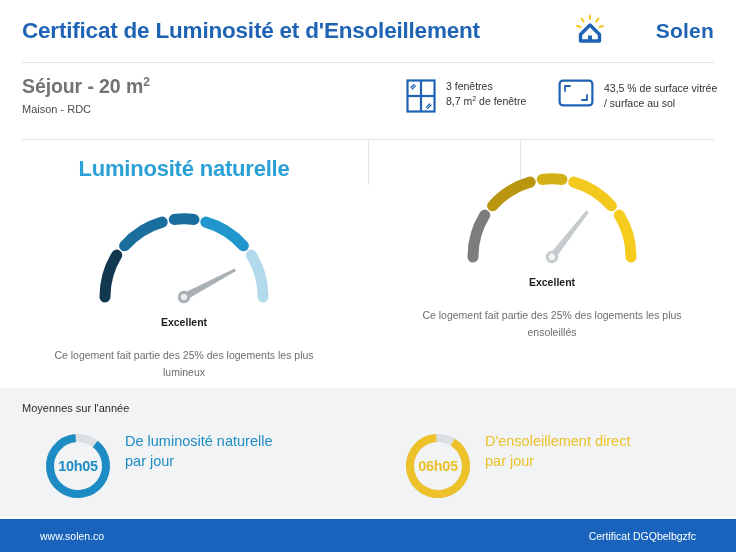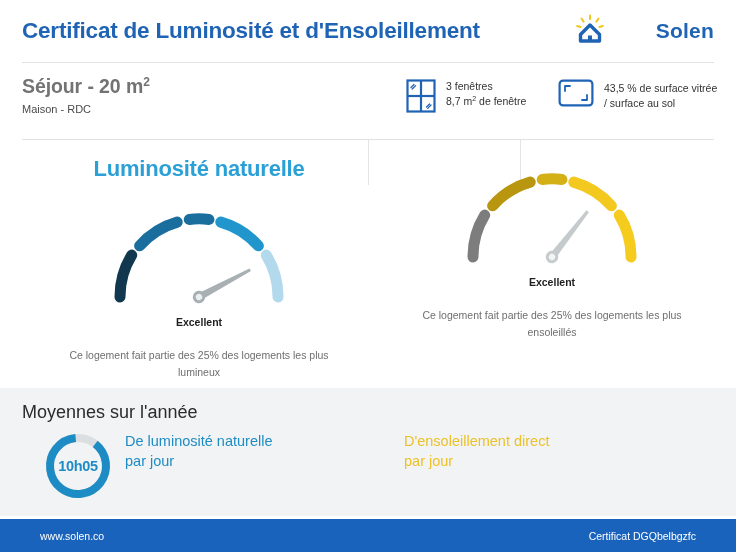--- a/index.html
+++ b/index.html
@@ -112,21 +112,21 @@
     position: absolute;
     left: 0; top: 142px;
     width: 736px; height: 242px;
   }
   .gauge-col {
     position: absolute;
     top: 0;
     width: 368px;
     text-align: center;
   }
-  .gauge-col.left  { left: 15px; }
+  .gauge-col.left  { left: 0; }
   .gauge-col.right { left: 368px; }
 
   .gauge-head {
     font-size: 22px;
     font-weight: bold;
     margin: 14px 0 0 0;
     letter-spacing: -0.2px;
   }
   .gauge-head.blue   { color: #2aa0d6; }
   .gauge-head.yellow { color: #f3ca2a; }
@@ -156,21 +156,21 @@
   
   .averages {
     position: absolute;
     left: 0; top: 388px;
     width: 736px; height: 128px;
     background: #f2f3f4;
   }
   .avg-title {
     position: absolute;
     left: 22px; top: 14px;
-    font-size: 18px;
+    font-size: 11px;
     color: #2b2b2b;
   }
   .avg-item {
     position: absolute;
     top: 44px;
     display: flex;
     gap: 13px;
   }
   .avg-item.one { left: 44px; }
   .avg-item.two { left: 404px; }
@@ -354,20 +354,27 @@
       </svg>
       <div class="donut-label blue">10h05</div>
     </div>
     <div class="avg-text blue">
       <div>De luminosité naturelle</div>
       <div>par jour</div>
     </div>
   </div>
 
   <div class="avg-item two">
+    <div class="donut">
+      <svg width="68" height="68" viewBox="0 0 68 68">
+        <circle cx="34" cy="34" r="28" fill="none" stroke="#dcdfe1" stroke-width="8"></circle>
+        <circle cx="34" cy="34" r="28" fill="none" stroke="#ecc12a" stroke-width="8" stroke-linecap="butt" stroke-dasharray="158.3 17.6" transform="rotate(-58 34 34)"></circle>
+      </svg>
+      <div class="donut-label yellow">06h05</div>
+    </div>
     <div class="avg-text yellow">
       <div>D'ensoleillement direct</div>
       <div>par jour</div>
     </div>
   </div>
 </div>
 
 <div class="footer">
   <span>www.solen.co</span>
   <span>Certificat DGQbelbgzfc</span>

